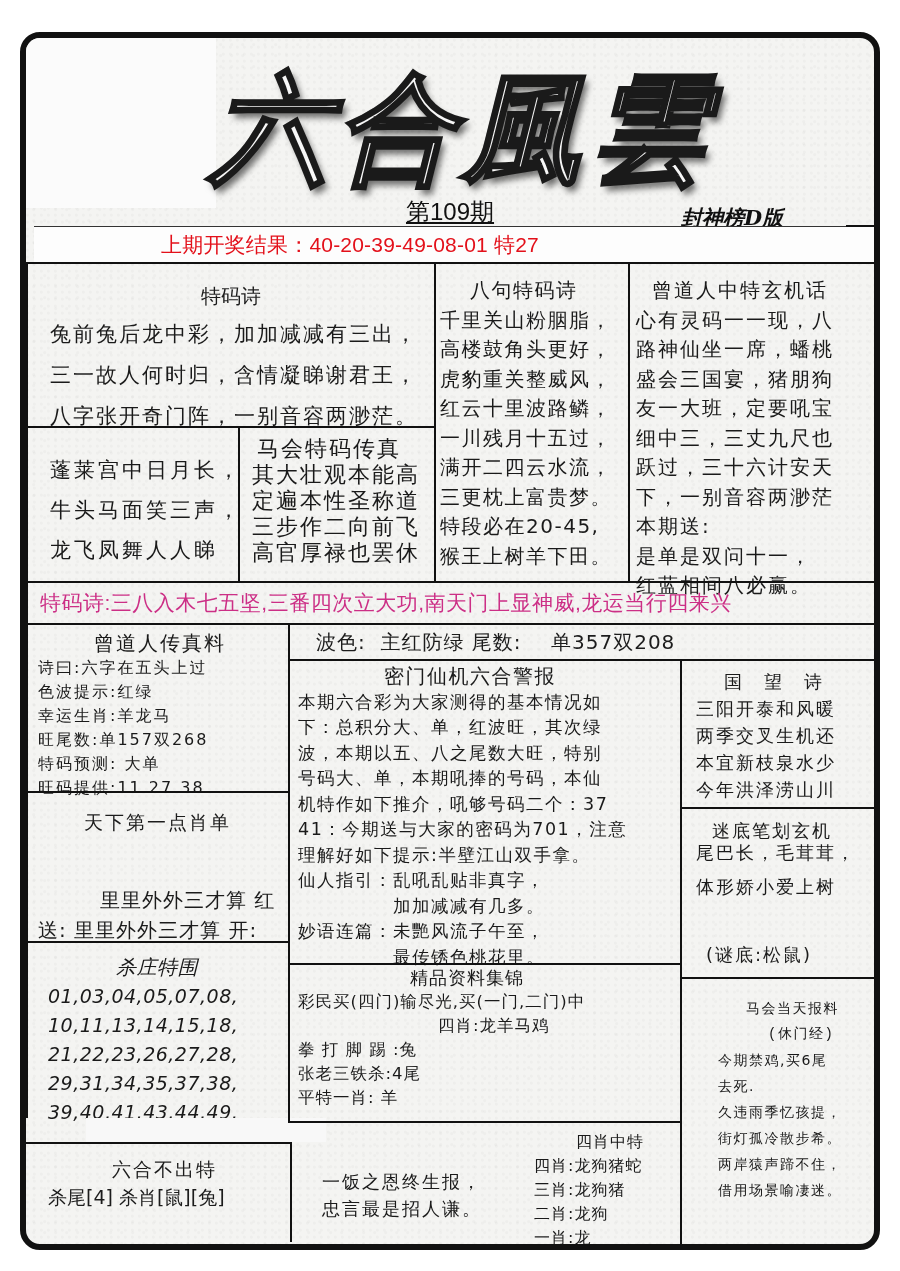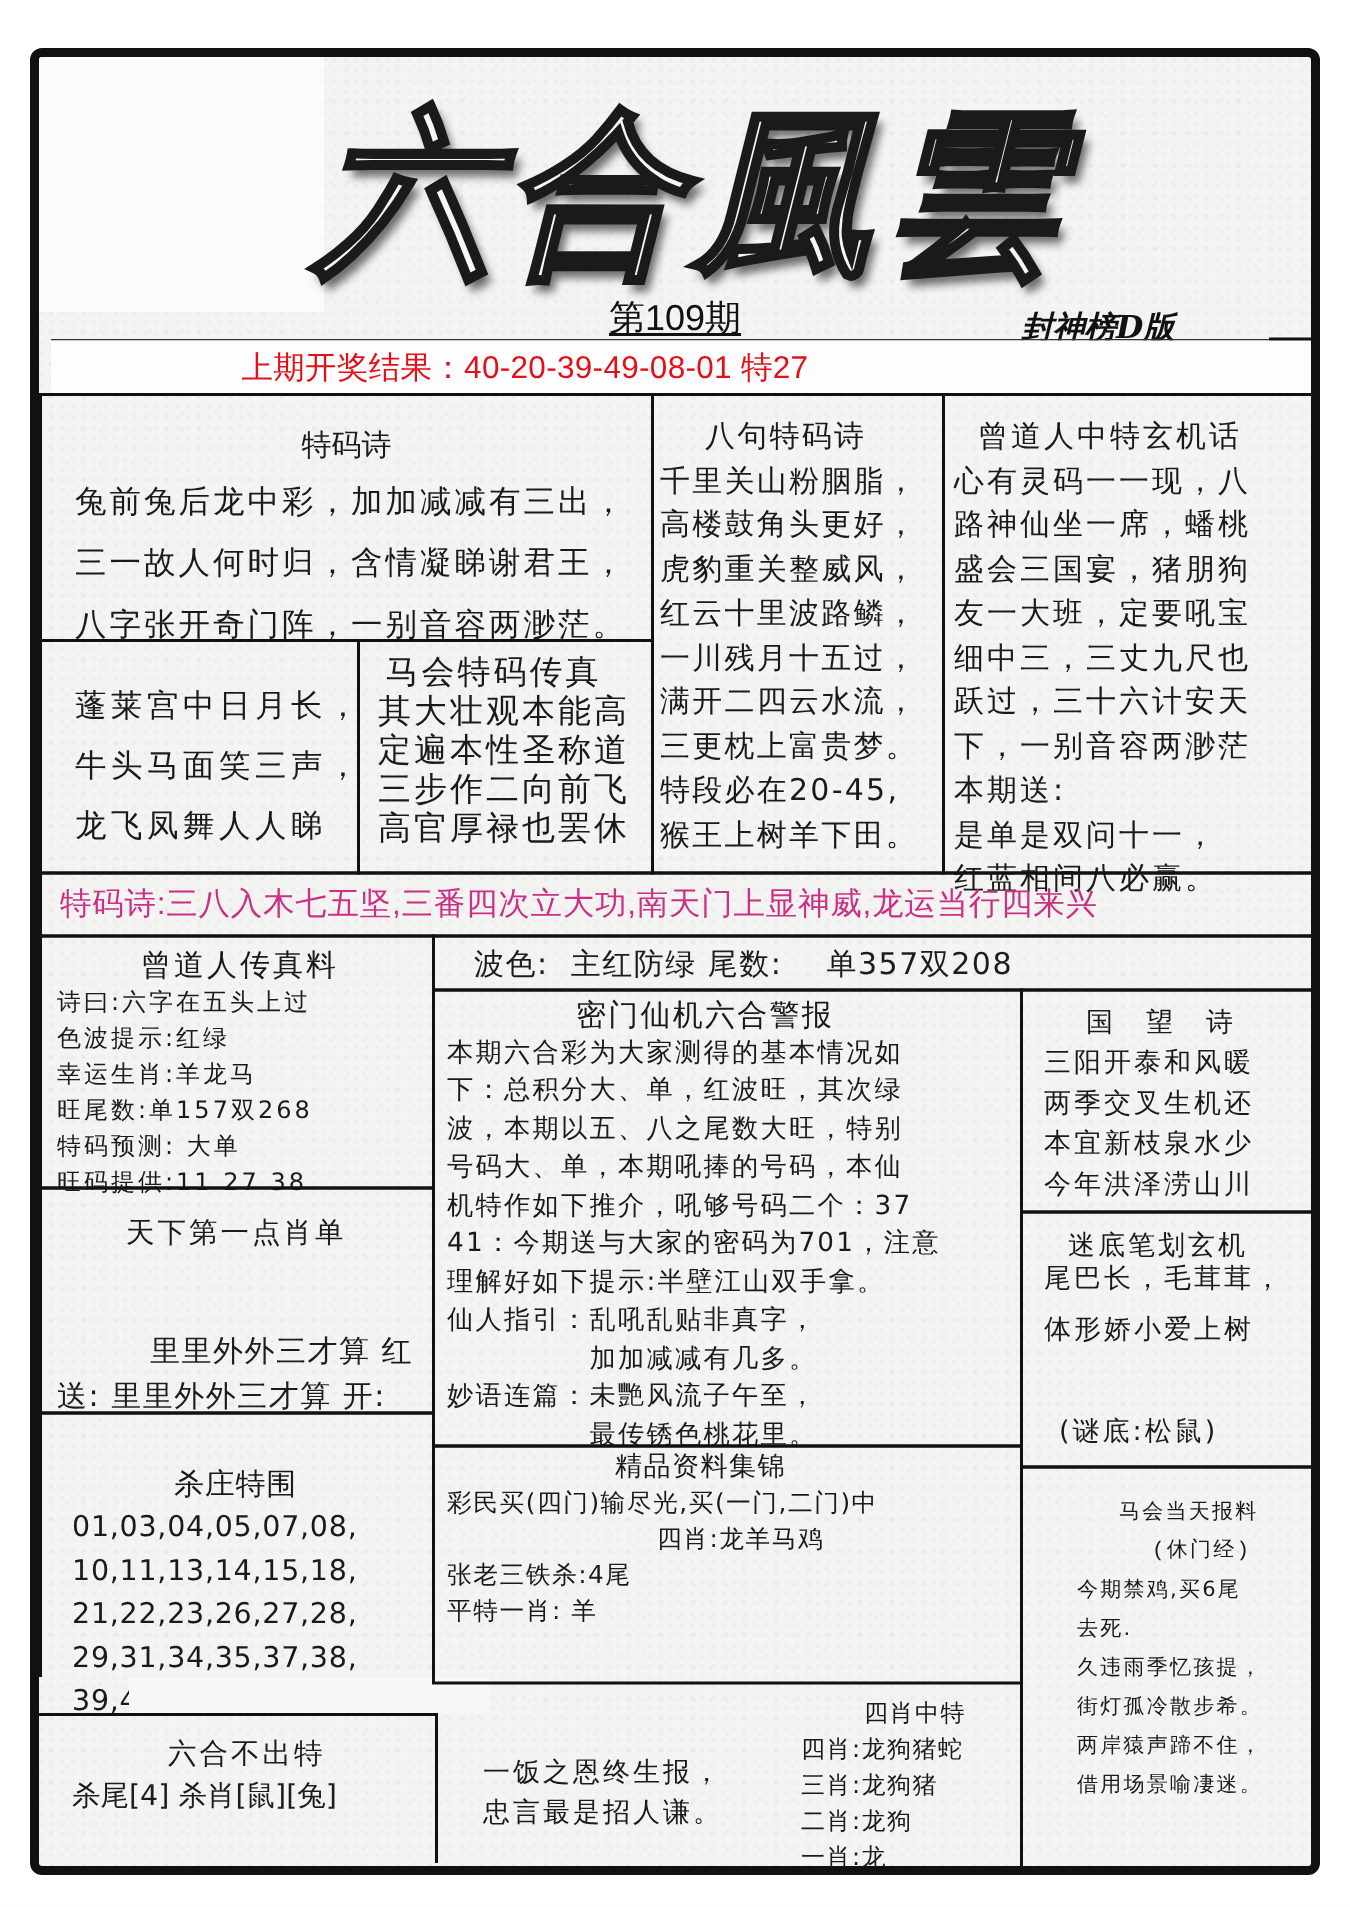--- a/index.html
+++ b/index.html
@@ -1,21 +1,21 @@
 <!DOCTYPE html>
 <html><head>
 <meta charset="utf-8">
 <style>
   * { box-sizing: border-box; margin: 0; padding: 0; }
   html, body { width: 900px; height: 1271px; background: #ffffff; overflow: hidden; }
   body { position: relative; font-family: "DejaVu Sans", "Liberation Sans", sans-serif; color: #1a1a1a; }
 
   .frame {
     position: absolute; left: 20px; top: 32px; width: 860px; height: 1218px;
-    border: 6px solid #111; border-radius: 8px;
+    border: 6px solid #111; border-radius: 20px;
     background: #f4f4f2;
     background-image:
       radial-gradient(circle at 20% 30%, rgba(0,0,0,0.025) 0 1px, transparent 2px),
       radial-gradient(circle at 70% 60%, rgba(0,0,0,0.025) 0 1px, transparent 2px);
     background-size: 7px 7px, 11px 11px;
     overflow: hidden;
   }
   .abs { position: absolute; }
   .box { position: absolute; border: 2px solid #111; }
 
@@ -124,21 +124,21 @@
     <div>特码预测: 大单</div>
     <div>旺码提供:11 27 38</div>
   </div>
 
   <div class="box" style="left:0;top:753px;width:264px;height:152px;"></div>
   <div class="t" style="left:58px;top:775px;font-size:19px;letter-spacing:2px;">天下第一点肖单</div>
   <div class="t" style="left:74px;top:852px;font-size:20px;letter-spacing:1px;">里里外外三才算 红</div>
   <div class="t" style="left:12px;top:882px;font-size:20px;letter-spacing:1px;">送: 里里外外三才算 开:</div>
 
   <div class="box" style="left:0;top:903px;width:264px;height:177px;border-bottom:none;"></div>
-  <div class="lines" style="position:absolute;left:22px;top:937px;font-size:19px;line-height:29px;letter-spacing:0.5px;">
+  <div class="lines" style="position:absolute;left:22px;top:915px;font-size:19px;line-height:29px;letter-spacing:0.5px;font-style:italic;">
     <div style="padding-left:68px;font-size:20px;">杀庄特围</div>
     <div>01,03,04,05,07,08,</div>
     <div>10,11,13,14,15,18,</div>
     <div>21,22,23,26,27,28,</div>
     <div>29,31,34,35,37,38,</div>
     <div>39,40,41,43,44,49,</div>
   </div>
   <div class="abs" style="left:60px;top:1080px;width:240px;height:24px;background:#f8f8f8;"></div>
 
   <div class="box" style="left:0;top:1104px;width:266px;height:100px;border-bottom:none;border-left:none;"></div>
@@ -162,20 +162,21 @@
     <div>　　　　　加加减减有几多。</div>
     <div>妙语连篇：未艷风流子午至，</div>
     <div>　　　　　最传锈色桃花里。</div>
   </div>
 
   <div class="box" style="left:262px;top:925px;width:394px;height:160px;"></div>
   <div class="lines" style="position:absolute;left:272px;top:928px;font-size:16.5px;line-height:24px;letter-spacing:1px;">
     <div style="padding-left:112px;font-size:18px;">精品资料集锦</div>
     <div>彩民买(四门)输尽光,买(一门,二门)中</div>
     <div style="padding-left:140px;">四肖:龙羊马鸡</div>
+    <div>拳 打 脚 踢 :兔</div>
     <div>张老三铁杀:4尾</div>
     <div>平特一肖: 羊</div>
   </div>
 
   <div class="abs" style="left:264px;top:1121px;width:2px;height:66px;background:#111;"></div>
   <div class="lines" style="position:absolute;left:296px;top:1130px;font-size:18px;line-height:27px;letter-spacing:2px;">
     <div>一饭之恩终生报，</div>
     <div>忠言最是招人谦。</div>
   </div>
   <div class="lines" style="position:absolute;left:508px;top:1092px;font-size:16px;line-height:24px;letter-spacing:1px;">

